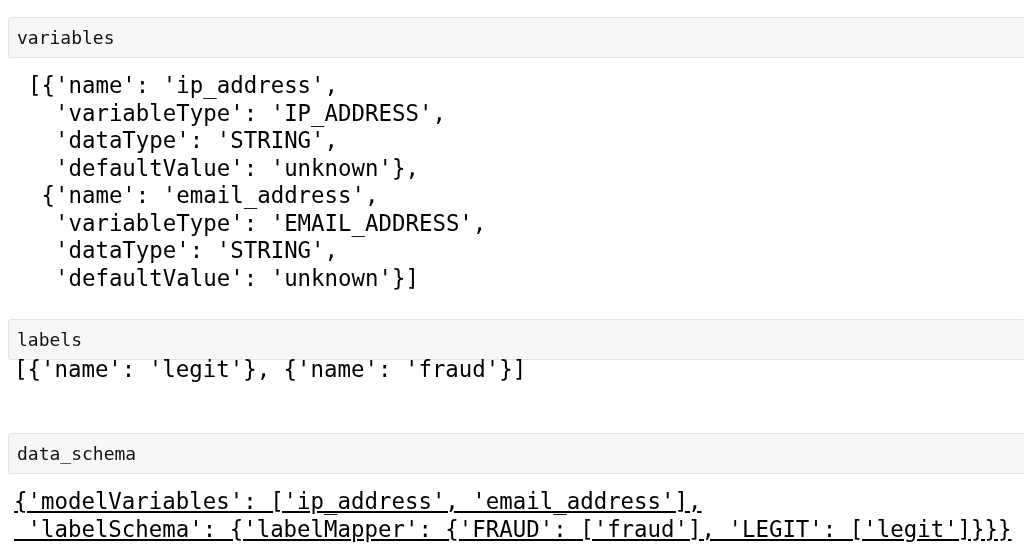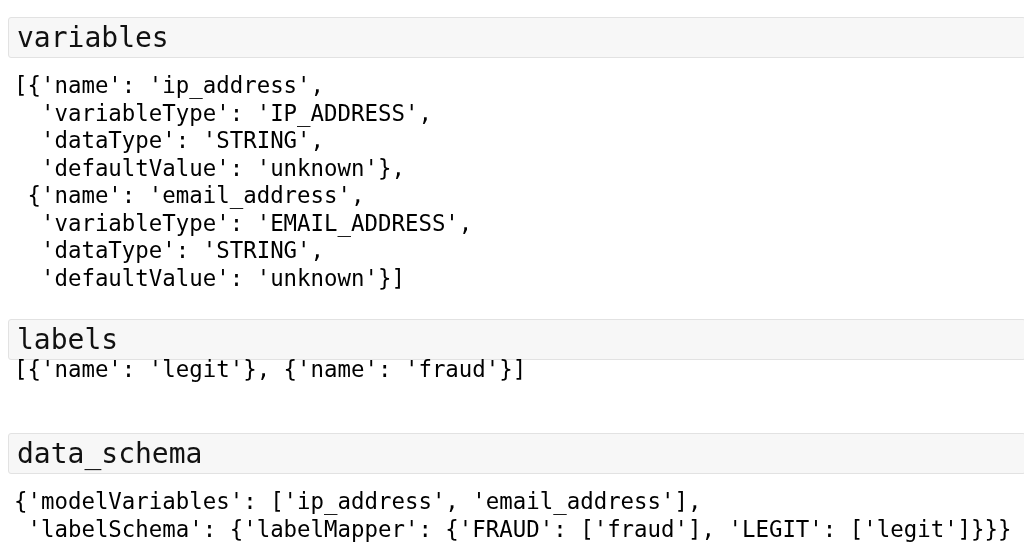--- a/index.html
+++ b/index.html
@@ -31,21 +31,21 @@
     box-sizing: border-box;
     background: #f7f7f7;
     border: 1px solid #e2e2e2;
     border-radius: 3px;
     display: flex;
     align-items: center;
     padding-left: 8px;
   }
   .section-header .title {
     font-family: "DejaVu Sans Mono", "Liberation Mono", monospace;
-    font-size: 28px;
+    font-size: 18px;
     line-height: 1;
     color: #111111;
     letter-spacing: 0px;
     white-space: pre;
   }
 
   
   .repr-block {
     position: absolute;
     left: 14px;
@@ -53,27 +53,27 @@
     font-family: "DejaVu Sans Mono", "Liberation Mono", monospace;
     font-size: 22.4px;
     line-height: 27.5px;
     color: #000000;
     white-space: pre;
     letter-spacing: 0px;
   }
 
   
   #hdr-variables   { top: 17px; }
-  #out-variables   { top: 72px; }
+  #out-variables   { top: 72px; margin-left: 14px; }
 
   #hdr-labels      { top: 319px; }
   #out-labels      { top: 356px; }
 
   #hdr-data-schema { top: 433px; }
-  #out-data-schema { top: 488px; }
+  #out-data-schema { top: 488px; text-decoration: underline; }
 </style>
 </head>
 <body>
 
 <div class="page">
 
   <div class="section-header" id="hdr-variables">
     <span class="title">variables</span>
   </div>
   <div class="repr-block" id="out-variables">[{'name': 'ip_address',

